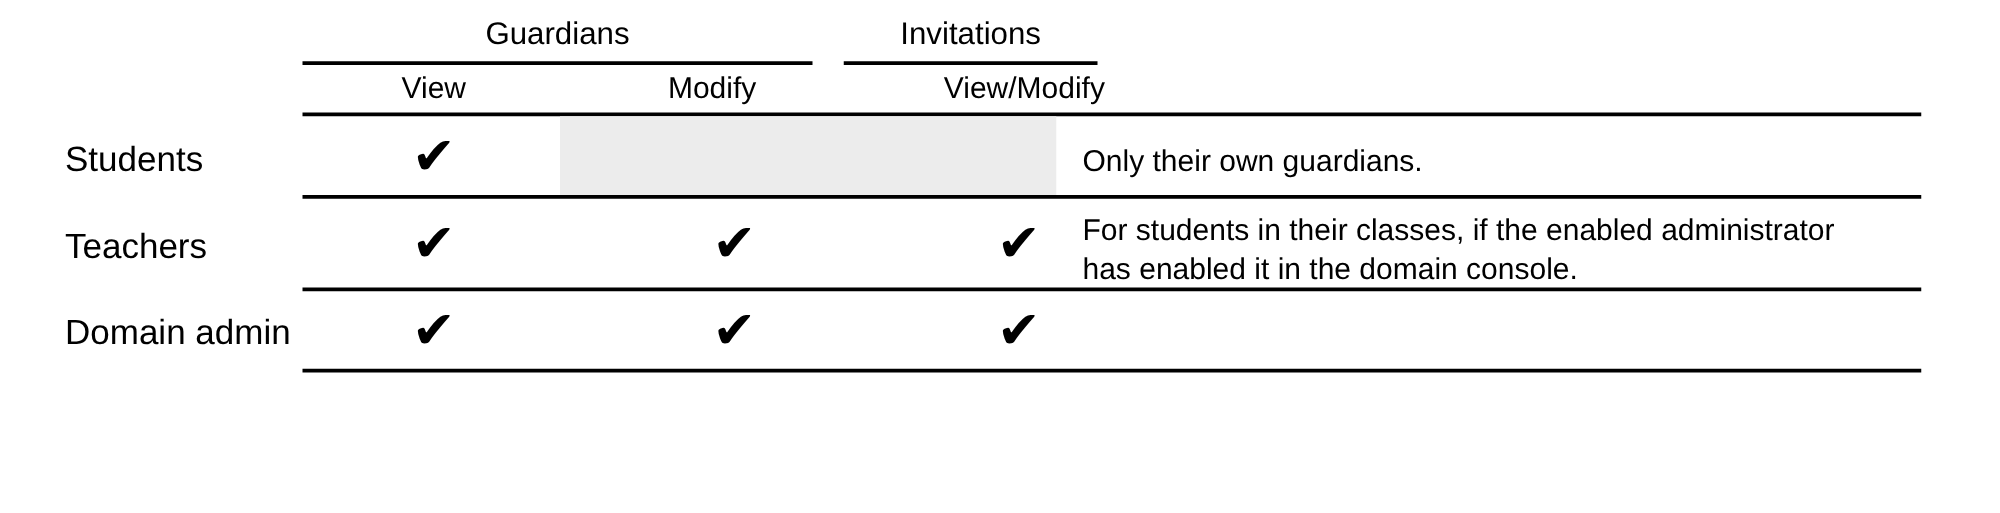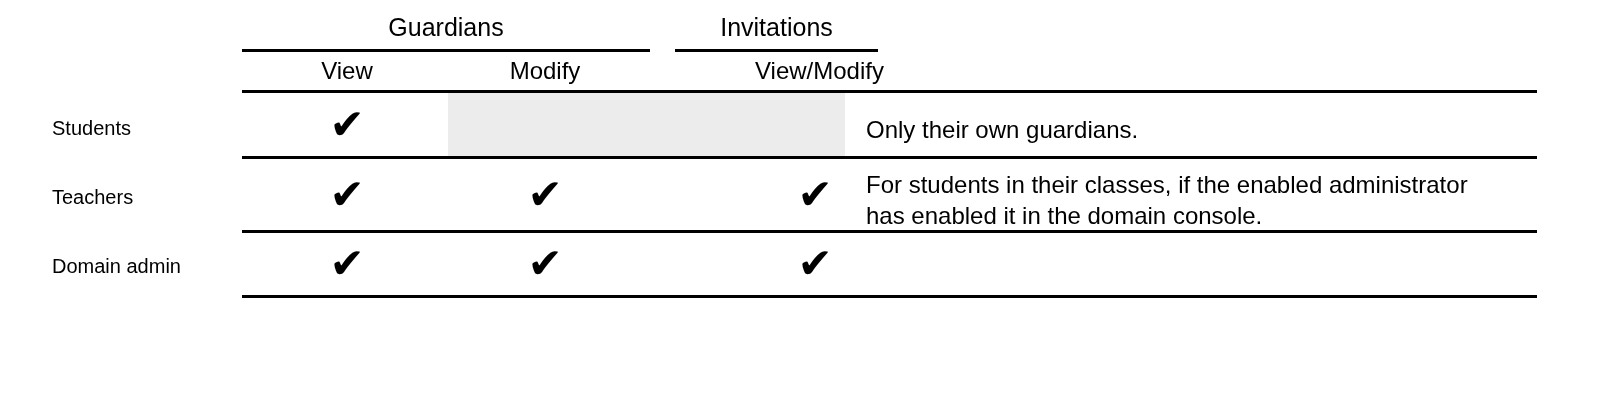--- a/index.html
+++ b/index.html
@@ -33,21 +33,21 @@
     position: absolute;
     top: 58px;
     font-size: 24px;
     line-height: 26px;
     text-align: center;
     white-space: nowrap;
   }
   .row-label {
     position: absolute;
     left: 52px;
-    font-size: 20px;
+    font-size: 28px;
     line-height: 26px;
     white-space: nowrap;
   }
   .check {
     position: absolute;
     width: 120px;
     text-align: center;
     font-size: 42px;
     line-height: 46px;
     font-weight: bold;
@@ -71,21 +71,21 @@
   .footnote {
     position: absolute;
     left: 235px;
     top: 350px;
     font-size: 24px;
     line-height: 27px;
     white-space: nowrap;
   }
   
   .col-view    { left: 287px; width: 120px; }
-  .col-modify  { left: 485px; width: 120px; }
+  .col-modify  { left: 485px; width: 120px; text-align: right; }
   .col-invite  { left: 755px; width: 120px; }
 </style>
 </head>
 <body>
 
 <div id="stage">
 
   <div class="group-label" style="left:242px; width:408px;">Guardians</div>
   <div class="group-label" style="left:675px; width:203px;">Invitations</div>
 

